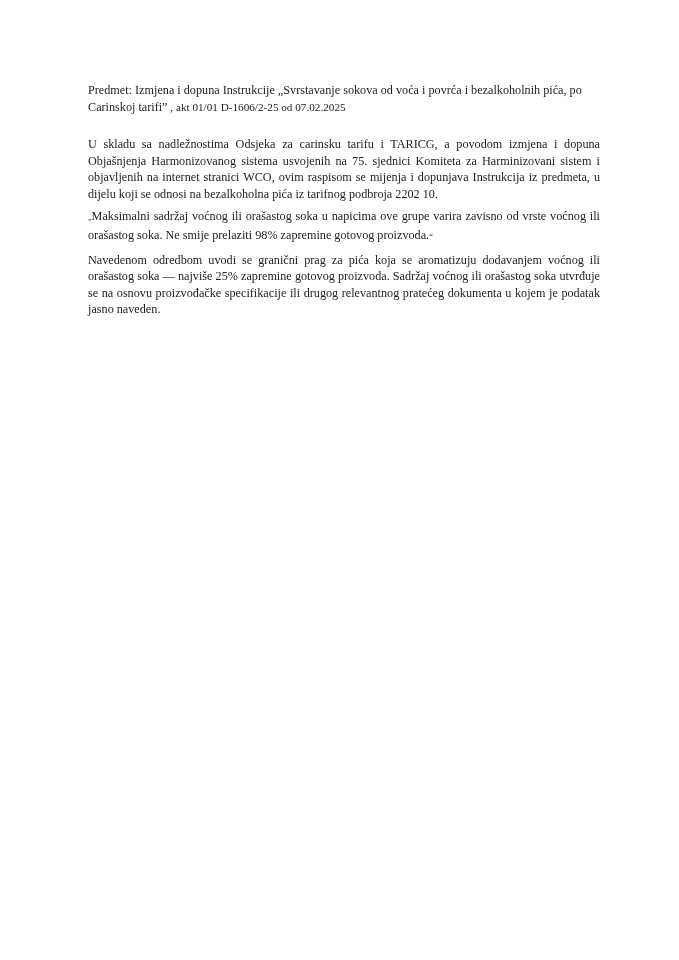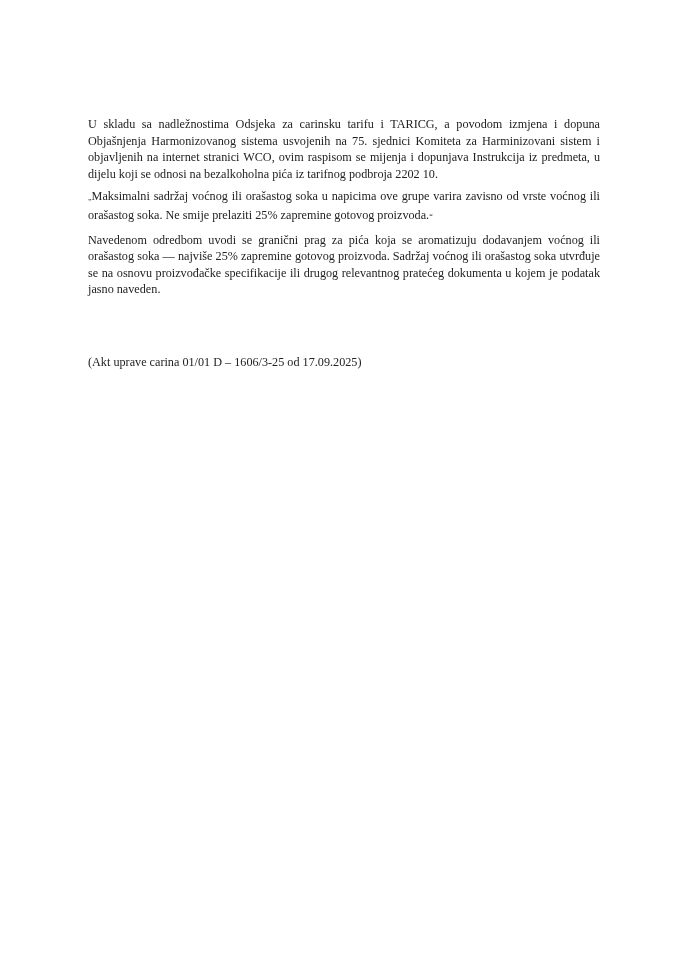--- a/index.html
+++ b/index.html
@@ -1,32 +1,34 @@
 <!DOCTYPE html>
 <html><head>
 <meta charset="utf-8">
 <style>
   html, body { margin: 0; padding: 0; background: #ffffff; }
   body { width: 679px; height: 960px; position: relative; overflow: hidden;
          font-family: "Liberation Serif", serif; color: #222; }
   .page { position: absolute; left: 88px; top: 82px; width: 512px; }
   .subject { font-size: 12.2px; line-height: 17px; margin: 0; }
   .subject .small { font-size: 11.2px; }
-  .body { margin-top: 34px; }
+  .body { margin-top: 20px; }
   .para { font-size: 12.2px; line-height: 16.6px; text-align: justify; margin: 0 0 6px 0; }
   .quote-mark { font-size: 8px; vertical-align: baseline; }
   .closing { margin-top: 56px; font-size: 12.2px; line-height: 17px; }
 </style>
 </head>
 <body>
 
 <div class="page">
+  <p class="subject">
+    <span>Predmet: Izmjena i dopuna Instrukcije „Svrstavanje sokova od voća i povrća i bezalkoholnih pića, po Carinskoj tarifi”</span><span class="small"> , akt 01/01 D-1606/2-25 od 07.02.2025</span>
+  </p>
 
   <div class="body">
     <p class="para">U skladu sa nadležnostima Odsjeka za carinsku tarifu i TARICG, a povodom izmjena i dopuna Objašnjenja Harmonizovanog sistema usvojenih na 75. sjednici Komiteta za Harminizovani sistem i objavljenih na internet stranici WCO, ovim raspisom se mijenja i dopunjava Instrukcija iz predmeta, u dijelu koji se odnosi na bezalkoholna pića iz tarifnog podbroja 2202 10.</p>
     <p class="para">
-      <span class="quote-mark">„</span><span>Maksimalni sadržaj voćnog ili orašastog soka u napicima ove grupe varira zavisno od vrste voćnog ili orašastog soka. Ne smije prelaziti 25% zapremine gotovog proizvoda.</span><span class="quote-mark">“</span>
+      <span class="quote-mark">„</span><span>Maksimalni sadržaj voćnog ili orašastog soka u napicima ove grupe varira zavisno od vrste voćnog ili orašastog soka. Ne smije prelaziti 98% zapremine gotovog proizvoda.</span><span class="quote-mark">“</span>
     </p>
     <p class="para">Navedenom odredbom uvodi se granični prag za pića koja se aromatizuju dodavanjem voćnog ili orašastog soka — najviše 25% zapremine gotovog proizvoda. Sadržaj voćnog ili orašastog soka utvrđuje se na osnovu proizvođačke specifikacije ili drugog relevantnog pratećeg dokumenta u kojem je podatak jasno naveden.</p>
   </div>
 
-  <p class="closing">(Akt uprave carina 01/01 D – 1606/3-25 od 17.09.2025)</p>
 </div>
 
 </body></html>

